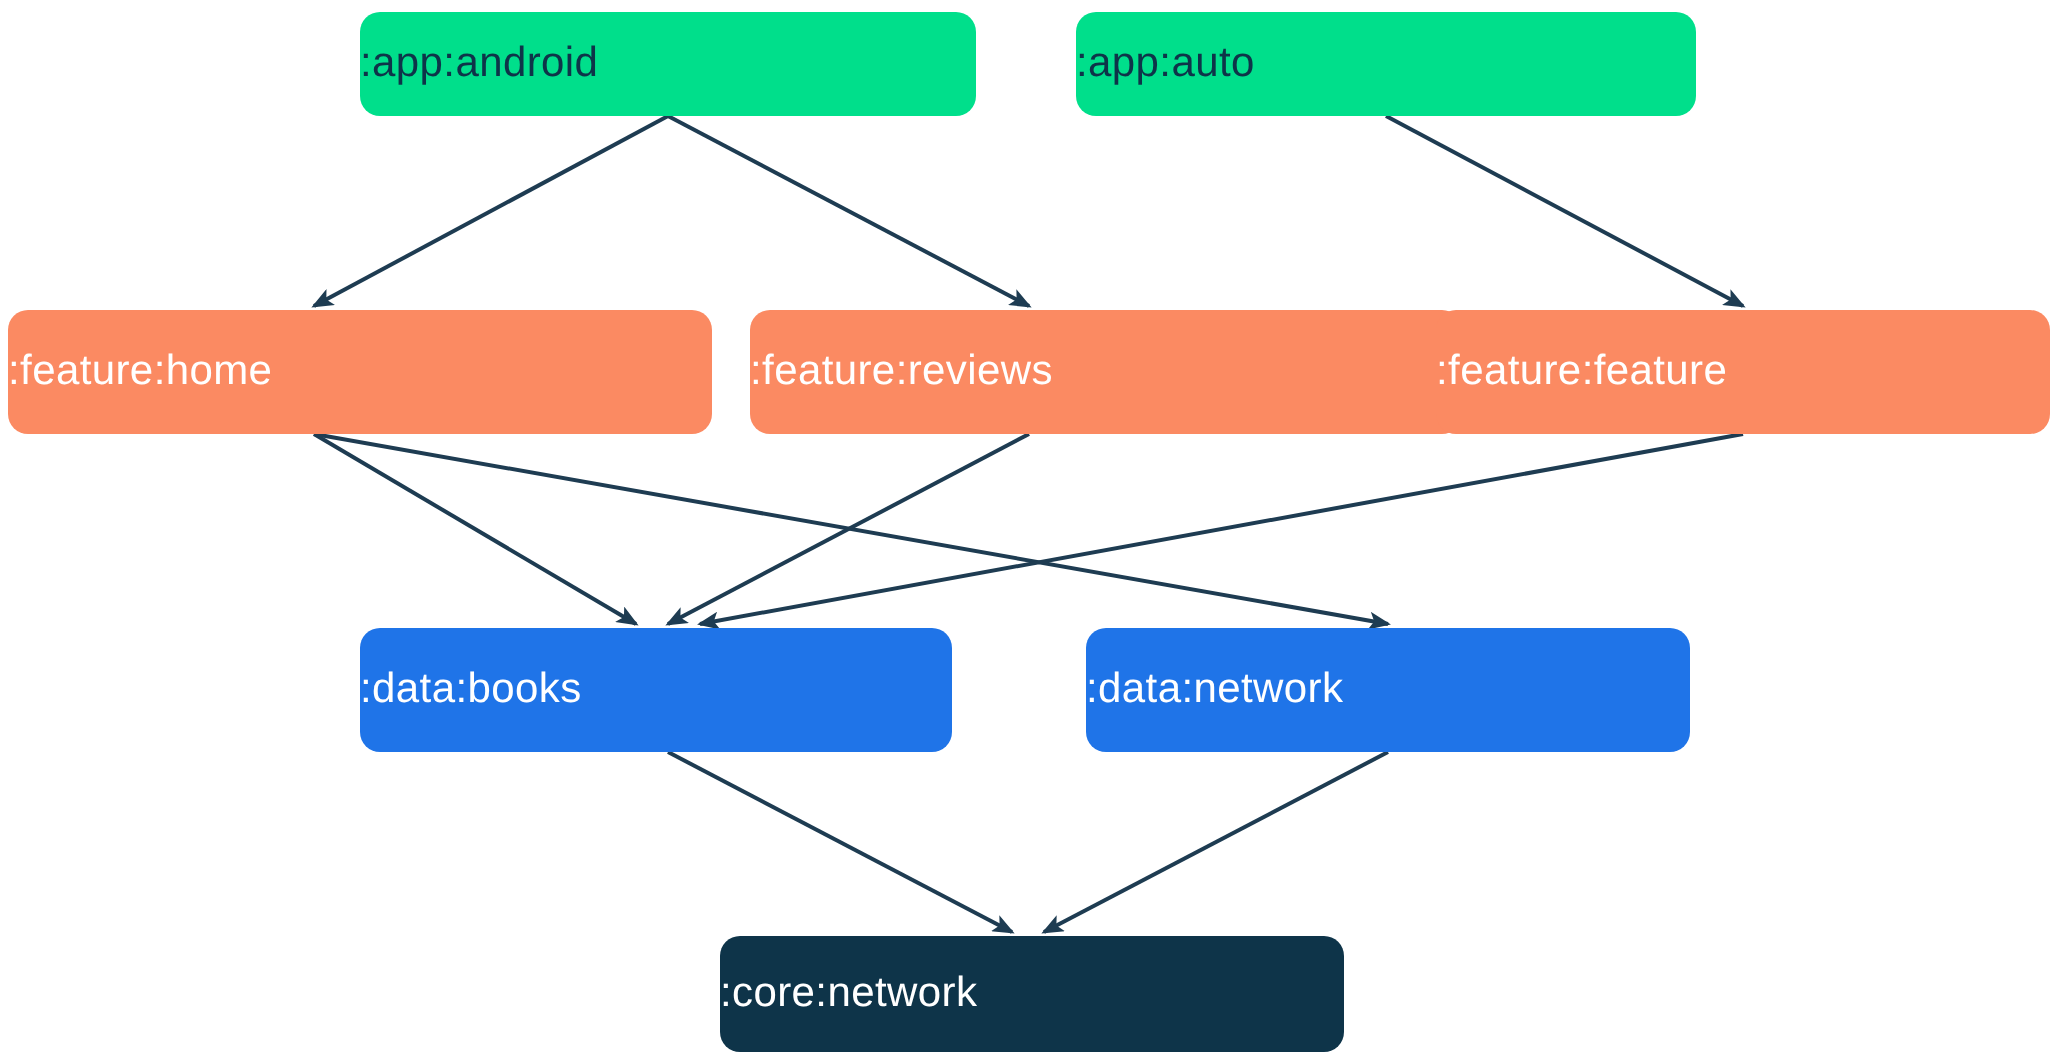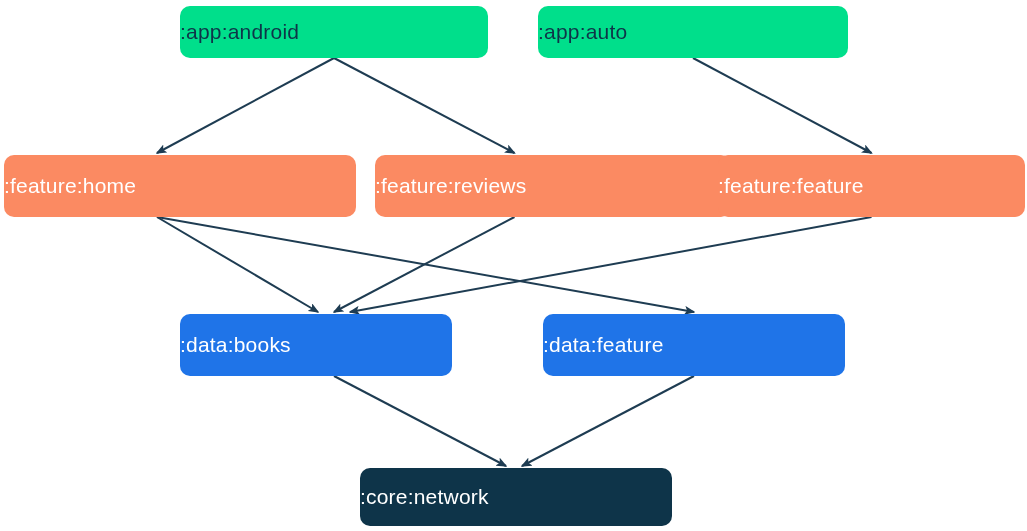--- a/index.html
+++ b/index.html
@@ -71,23 +71,23 @@
       </div>
       <div class="node level-feature" style="left: 4px; top: 155px; width: 352px; height: 62px;">
         <span>:feature:home</span>
       </div>
       <div class="node level-feature" style="left: 359px; top: 155px; width: 356px; height: 62px; margin-left: 16px;">
         <span>:feature:reviews</span>
       </div>
       <div class="node level-feature" style="left: 718px; top: 155px; width: 307px; height: 62px;">
         <span>:feature:feature</span>
       </div>
-      <div class="node level-data" style="left: 180px; top: 314px; width: 272px; height: 62px;">
+      <div class="node level-data" style="left: 180px; top: 314px; width: 296px; height: 62px;">
         <span>:data:books</span>
       </div>
       <div class="node level-data" style="left: 543px; top: 314px; width: 302px; height: 62px;">
-        <span>:data:feature</span>
+        <span>:data:network</span>
       </div>
       <div class="node level-core" style="left: 360px; top: 468px; width: 312px; height: 58px;">
         <span>:core:network</span>
       </div>
     </div>
 </div>
 
 </body></html>

